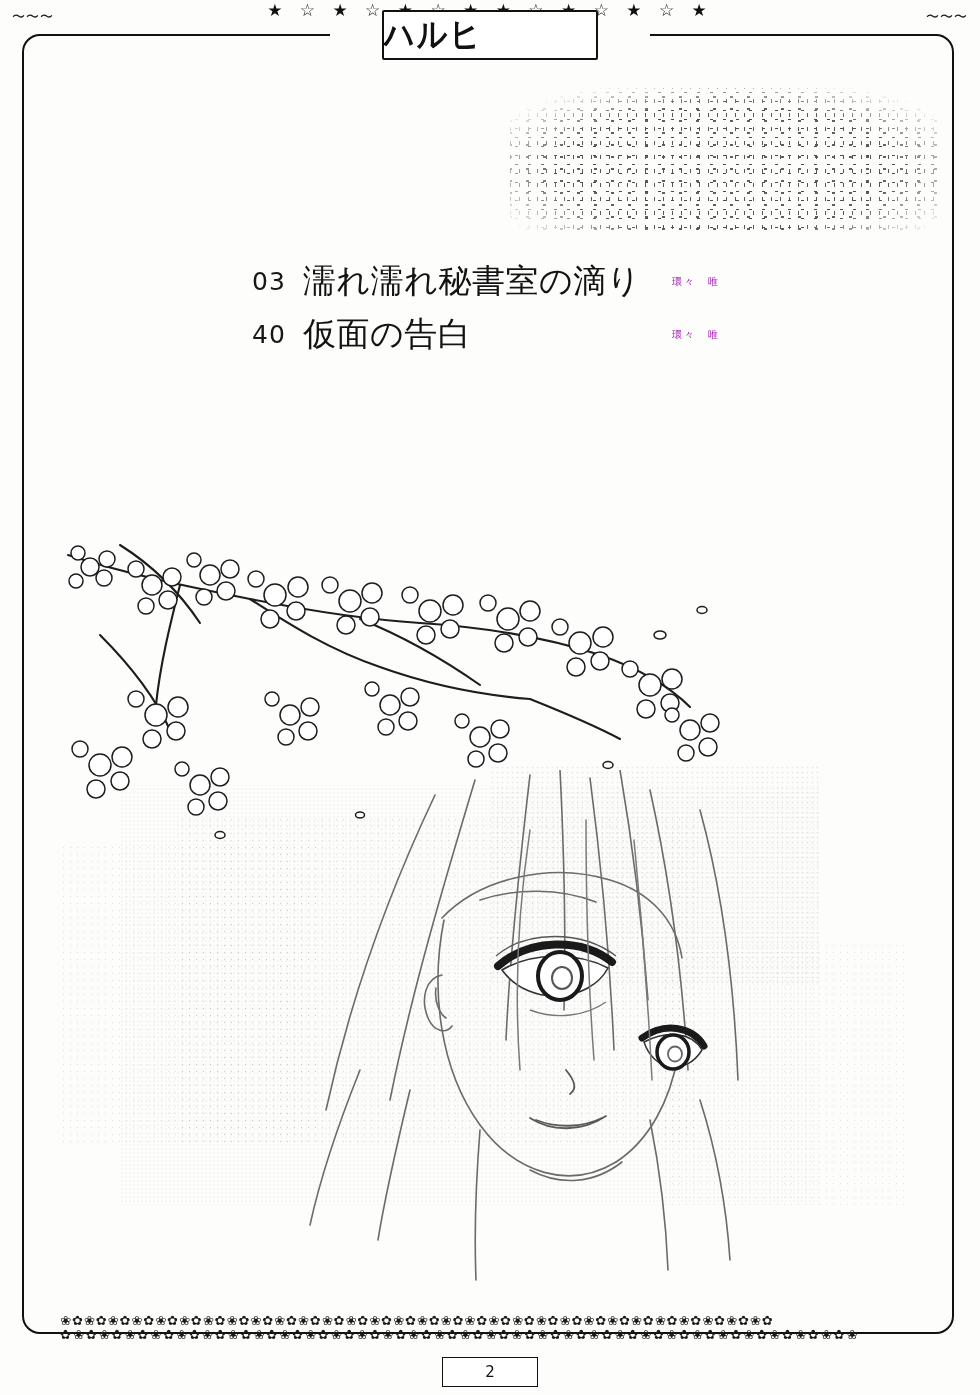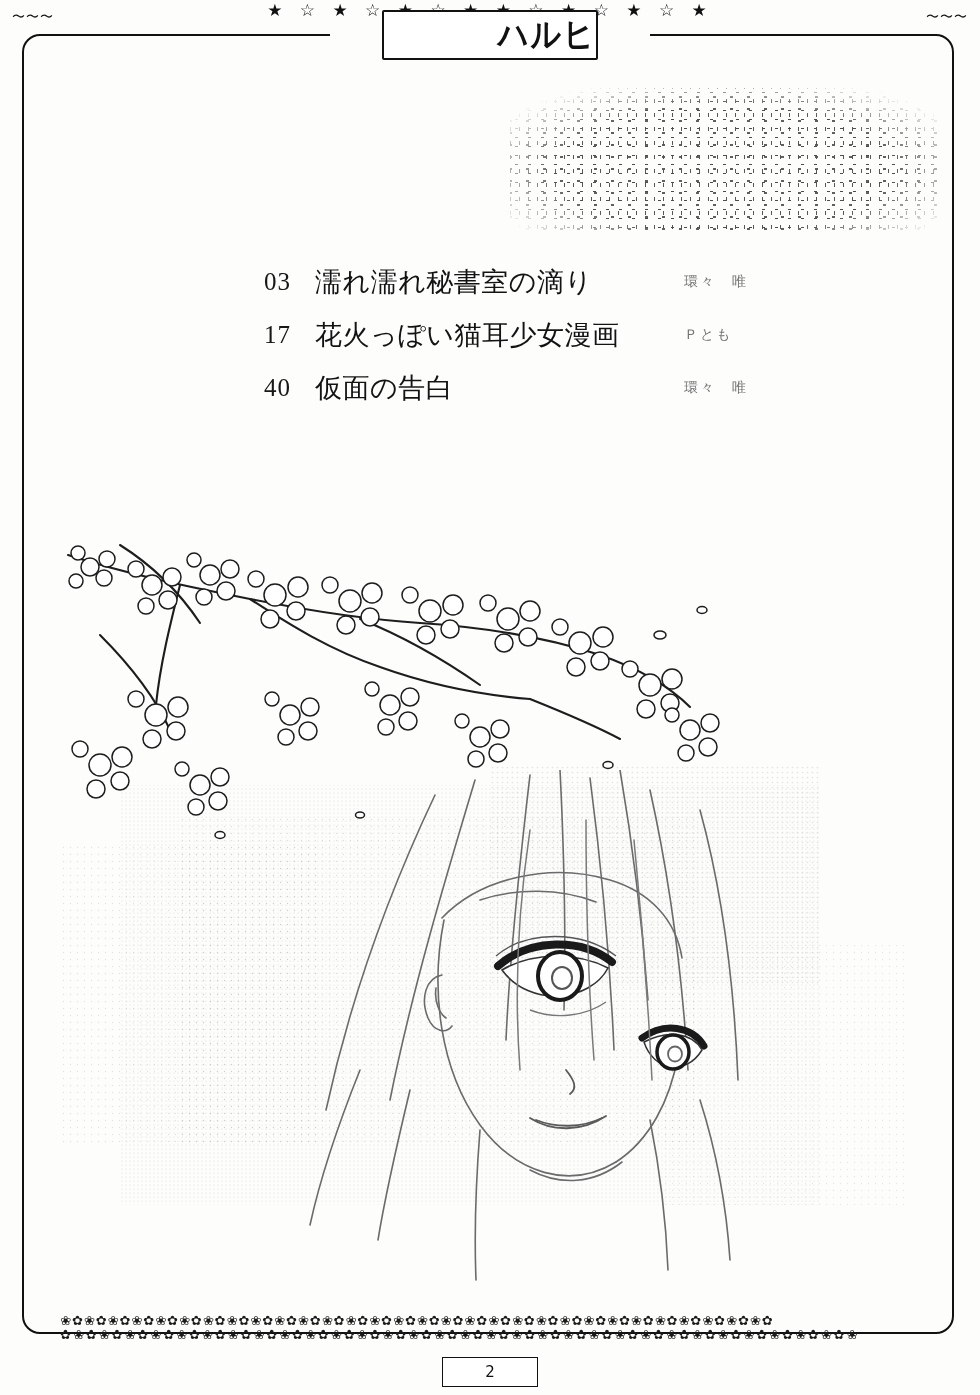--- a/index.html
+++ b/index.html
@@ -55,21 +55,21 @@
     top: 10px;
     left: 50%;
     transform: translateX(-50%);
     width: 212px;
     height: 46px;
     border: 2px solid #111;
     background: #ffffff;
     border-radius: 2px;
     display: flex;
     align-items: center;
-    justify-content: flex-end;
+    justify-content: flex-start;
     z-index: 5;
   }
   .title-plate .inner {
     font-family: "DejaVu Sans", "Liberation Sans", sans-serif;
     font-size: 30px;
     font-weight: bold;
     letter-spacing: 2px;
     color: #111;
     transform: scaleY(1.15);
   }
@@ -116,49 +116,48 @@
     background-size: 13px 9px, 9px 14px, 17px 12px;
     background-position: 0 0, 5px 6px, 9px 3px;
     -webkit-mask-image: radial-gradient(ellipse at 50% 55%, #000 55%, transparent 85%);
     mask-image: radial-gradient(ellipse at 50% 55%, #000 55%, transparent 85%);
   }
 
   
   .toc {
     position: absolute;
     top: 255px;
-    left: 12px;
+    left: 0;
     width: 900px;
-    font-family: Liberation Serif, serif;
   }
   .toc-row {
     position: relative;
     height: 53px;
     display: flex;
     align-items: center;
   }
   .toc-num {
     position: absolute;
     left: 252px;
     font-size: 25px;
     color: #171717;
     letter-spacing: 1px;
   }
   .toc-title {
     position: absolute;
     left: 303px;
-    font-size: 27px;
+    font-size: 33px;
     color: #131313;
     letter-spacing: 0.5px;
   }
   .toc-author {
     position: absolute;
     left: 672px;
-    font-size: 14px;
-    color: #737373;
+    font-size: 10px;
+    color: #a21caf;
     letter-spacing: 2px;
   }
 
   
   .illus {
     position: absolute;
     top: 515px;
     left: 60px;
     width: 845px;
     height: 775px;
@@ -230,25 +229,20 @@
   <div class="tex" id="foliage"></div>
 
   <div class="toc">
 
     <div class="toc-row">
       <span class="toc-num">03</span>
       <span class="toc-title">濡れ濡れ秘書室の滴り</span>
       <span class="toc-author">環々　唯</span>
     </div>
 
-    <div class="toc-row">
-      <span class="toc-num">17</span>
-      <span class="toc-title">花火っぽい猫耳少女漫画</span>
-      <span class="toc-author">Ｐとも</span>
-    </div>
 
     <div class="toc-row">
       <span class="toc-num">40</span>
       <span class="toc-title">仮面の告白</span>
       <span class="toc-author">環々　唯</span>
     </div>
 
 
   </div>
 

